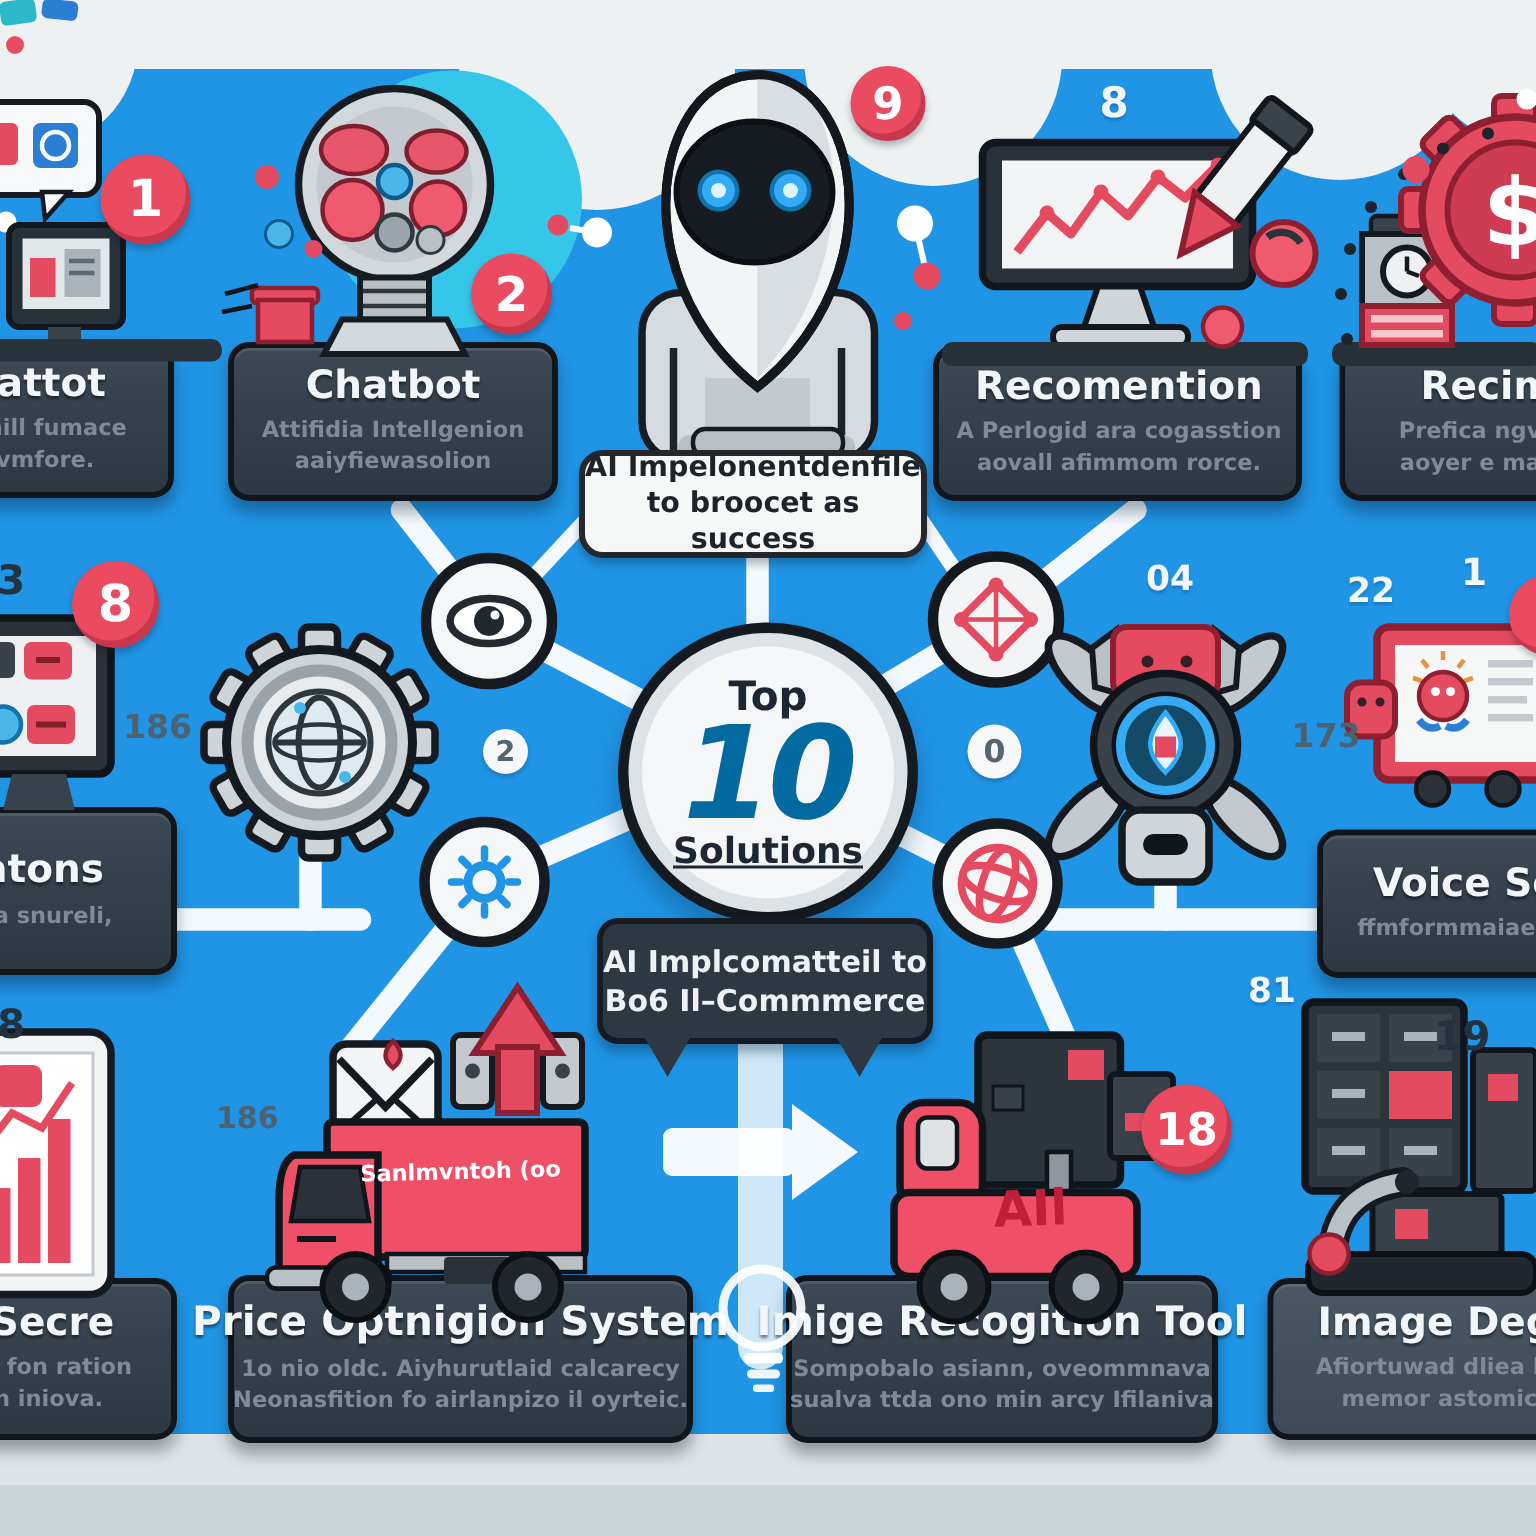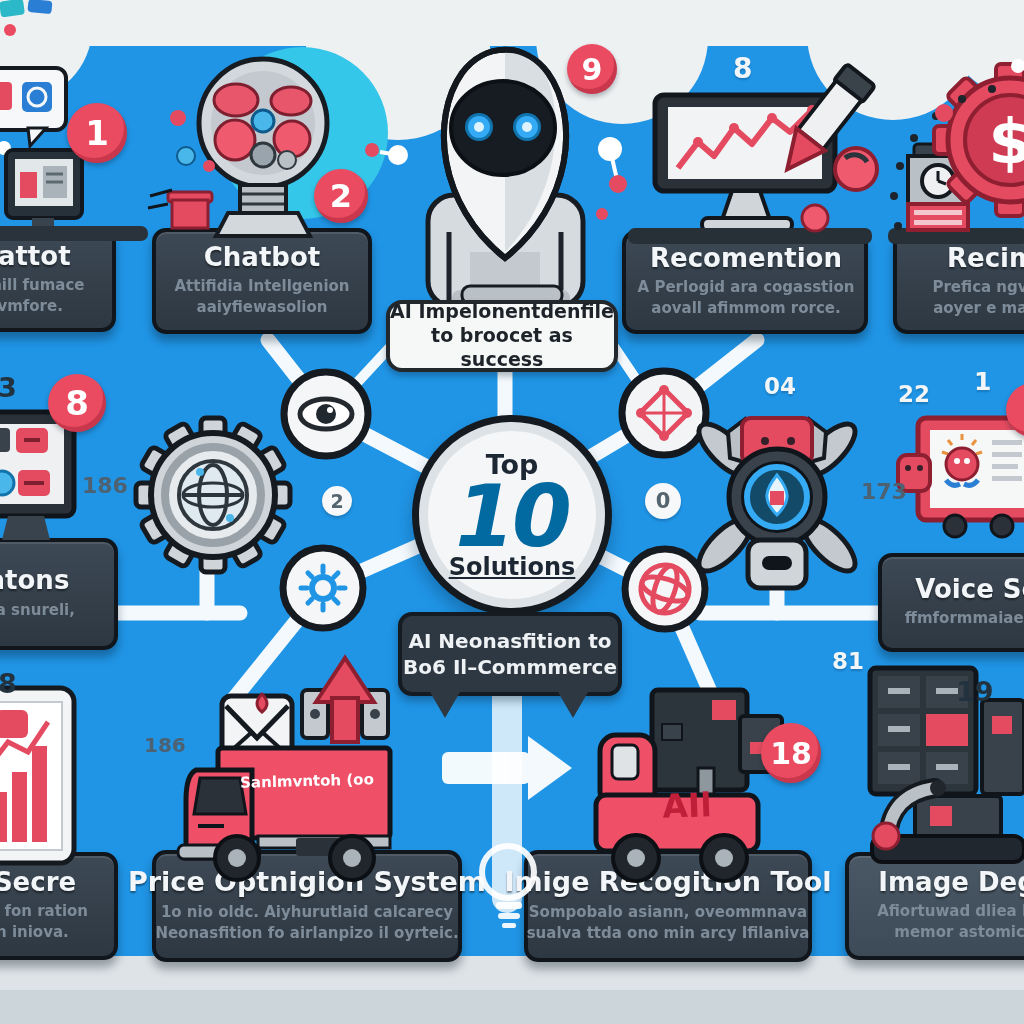--- a/index.html
+++ b/index.html
@@ -550,21 +550,21 @@
       <rect x="498" y="913" width="22" height="6" rx="3" fill="#ffffff"></rect>
       <rect x="502" y="923" width="14" height="5" rx="2" fill="#ffffff"></rect>
     </g>
   </svg>
 
   <div class="banner" id="banner-top">
     <div>AI Impelonentdenfile</div>
     <div>to broocet as success</div>
   </div>
   <div class="banner" id="banner-bottom">
-    <div>AI Neonasfition to</div>
+    <div>AI Implcomatteil to</div>
     <div>Bo6 Il–Commmerce</div>
     <div class="tail" id="tail-l"></div>
     <div class="tail" id="tail-r"></div>
   </div>
 
   <div class="illab" id="truck-label">Sanlmvntoh (oo</div>
   <div class="illab" id="cart-label">AIl</div>
 
   <div class="badge" id="badge0">1</div>
   <div class="badge" id="badge1">2</div>

